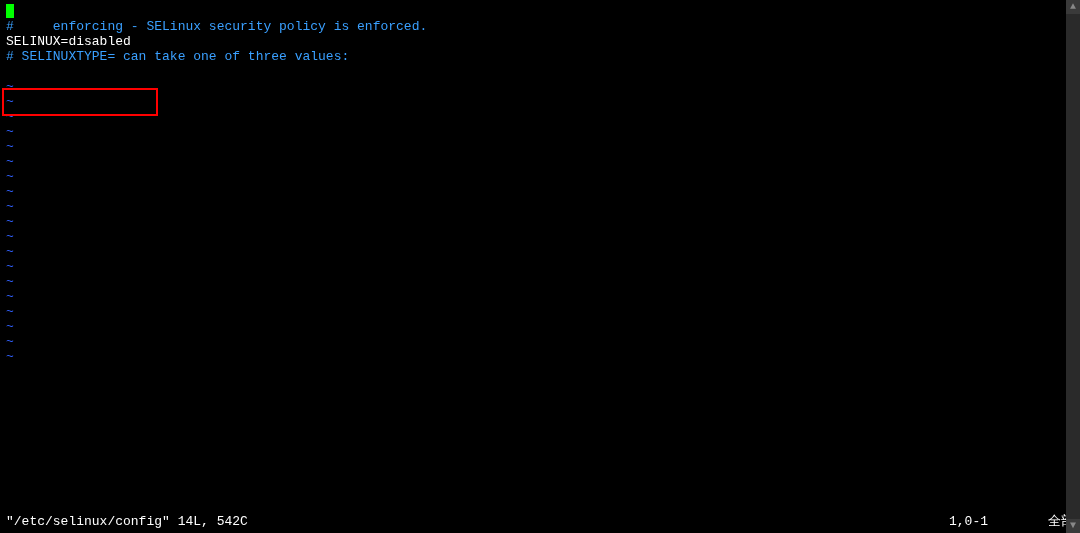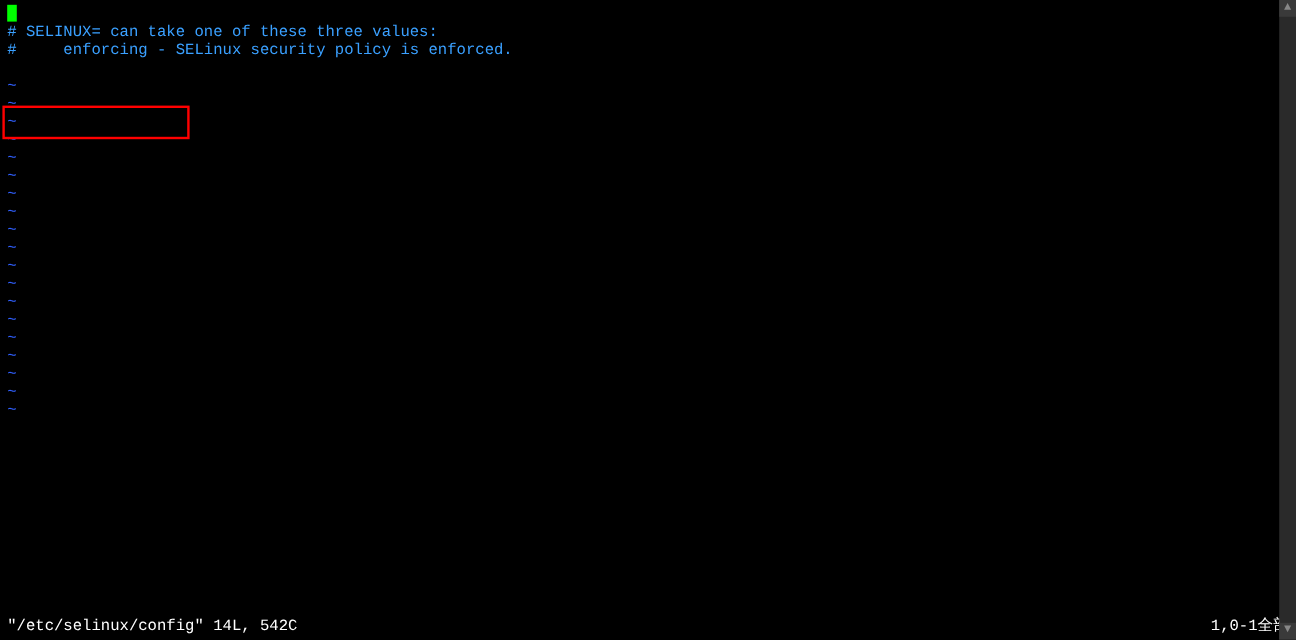--- a/index.html
+++ b/index.html
@@ -49,20 +49,21 @@
       bottom: 4px;
       left: 6px;
       right: 6px;
       color: #ffffff;
       display: flex;
       justify-content: space-between;
       white-space: pre;
     }
     .status-right {
       display: flex;
+      gap: 60px;
     }
     .highlight-box {
       position: absolute;
       border: 2px solid #ff0000;
       top: 88px;
       left: 2px;
       width: 156px;
       height: 28px;
       pointer-events: none;
     }
@@ -95,22 +96,23 @@
     .content-area {
       width: calc(100% - 14px);
     }
   </style>
 </head>
 <body>
 
 <div class="terminal">
   <div class="content-area">
     <div class="line"><span class="cursor"></span></div>
-    <div class="line comment"># SELINUX= can take one of these three values:</div>
     <div class="line comment">#     enforcing - SELinux security policy is enforced.</div>
+    <div class="line config-value">SELINUX=disabled</div>
+    <div class="line comment"># SELINUXTYPE= can take one of three values:</div>
     <div class="line"></div>
     <div id="tilde-container">
         <div class="line tilde">~</div>
         <div class="line tilde">~</div>
         <div class="line tilde">~</div>
         <div class="line tilde">~</div>
         <div class="line tilde">~</div>
         <div class="line tilde">~</div>
         <div class="line tilde">~</div>
         <div class="line tilde">~</div>

